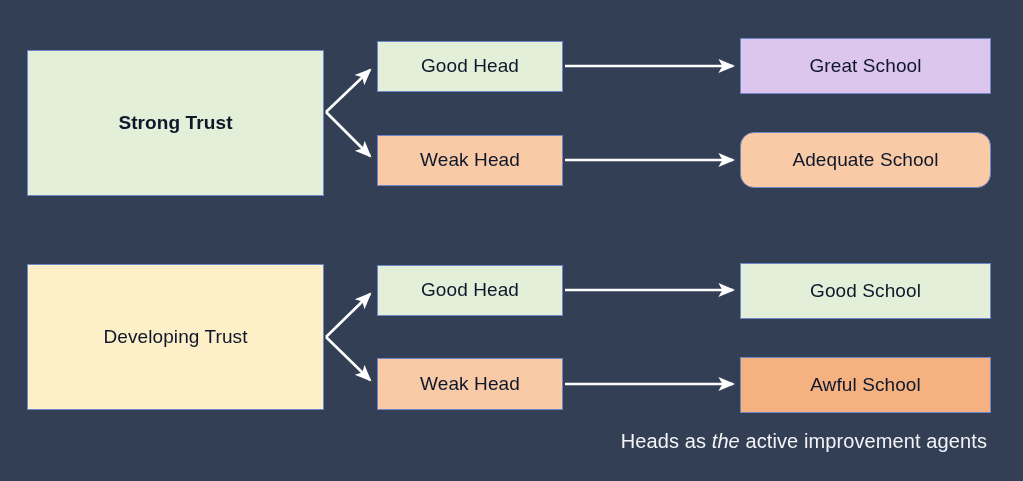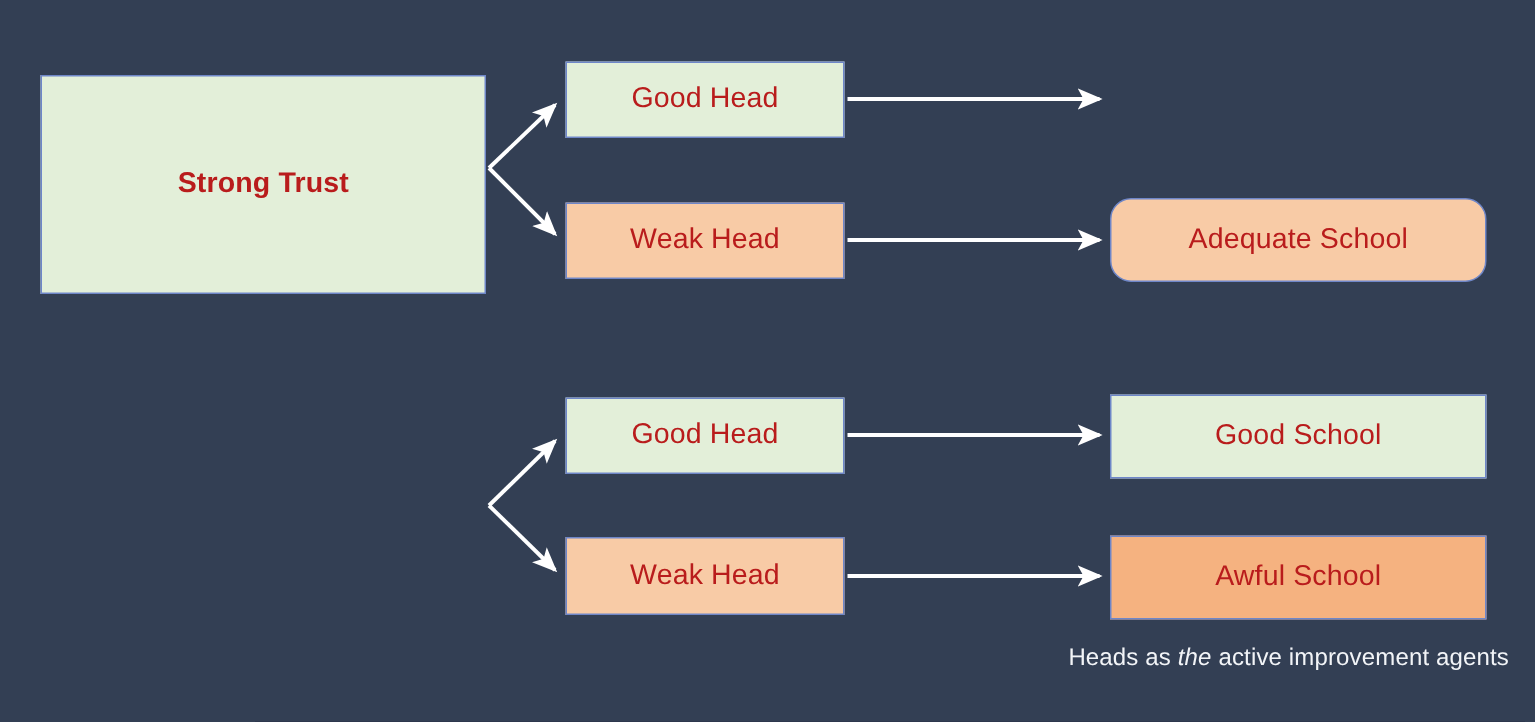--- a/index.html
+++ b/index.html
@@ -17,21 +17,21 @@
     background: #333f54;
     overflow: hidden;
   }
   .node {
     position: absolute;
     box-sizing: border-box;
     border: 1.5px solid #6e86c8;
     display: flex;
     align-items: center;
     justify-content: center;
-    color: #b91c1c;
+    color: #0f172a;
     font-size: 19px;
     letter-spacing: .1px;
     line-height: 1.2;
     text-align: center;
   }
   .node.trust { font-weight: bold; }
   .node.trust.developing { font-weight: normal; }
 
   
   #node-strong-trust   { left: 27px;  top: 38px;  width: 297px; height: 146px; background: #e3efd9; margin-top: 12px; }
@@ -49,24 +49,24 @@
 
   #connector-layer {
     position: absolute;
     left: 0; top: 0;
     width: 1023px;
     height: 481px;
     pointer-events: none;
   }
   .caption {
     position: absolute;
-    right: 17px;
+    right: 36px;
     top: 430px;
     color: #f2f4f7;
-    font-size: 16px;
+    font-size: 20px;
     letter-spacing: .1px;
     white-space: nowrap;
   }
   .caption em { font-style: italic; }
 </style>
 </head>
 <body>
 
 <div id="diagram-root">
 
@@ -91,23 +91,25 @@
 
     <line x1="565" y1="384" x2="733" y2="384" stroke="#ffffff" stroke-width="2.6" marker-end="url(#arrowhead)"></line>
   </svg>
 
   <div class="node trust" id="node-strong-trust">Strong Trust</div>
 
   <div class="node" id="node-head-good-1">Good Head</div>
 
   <div class="node" id="node-head-weak-1">Weak Head</div>
 
+  <div class="node" id="node-school-great">Great School</div>
 
   <div class="node" id="node-school-adequate">Adequate School</div>
 
+  <div class="node trust developing" id="node-developing-trust">Developing Trust</div>
 
   <div class="node" id="node-head-good-2">Good Head</div>
 
   <div class="node" id="node-head-weak-2">Weak Head</div>
 
   <div class="node" id="node-school-good">Good School</div>
 
   <div class="node" id="node-school-awful">Awful School</div>
 
   <div class="caption"><span>Heads as </span><em>the</em><span> active improvement agents</span></div>

